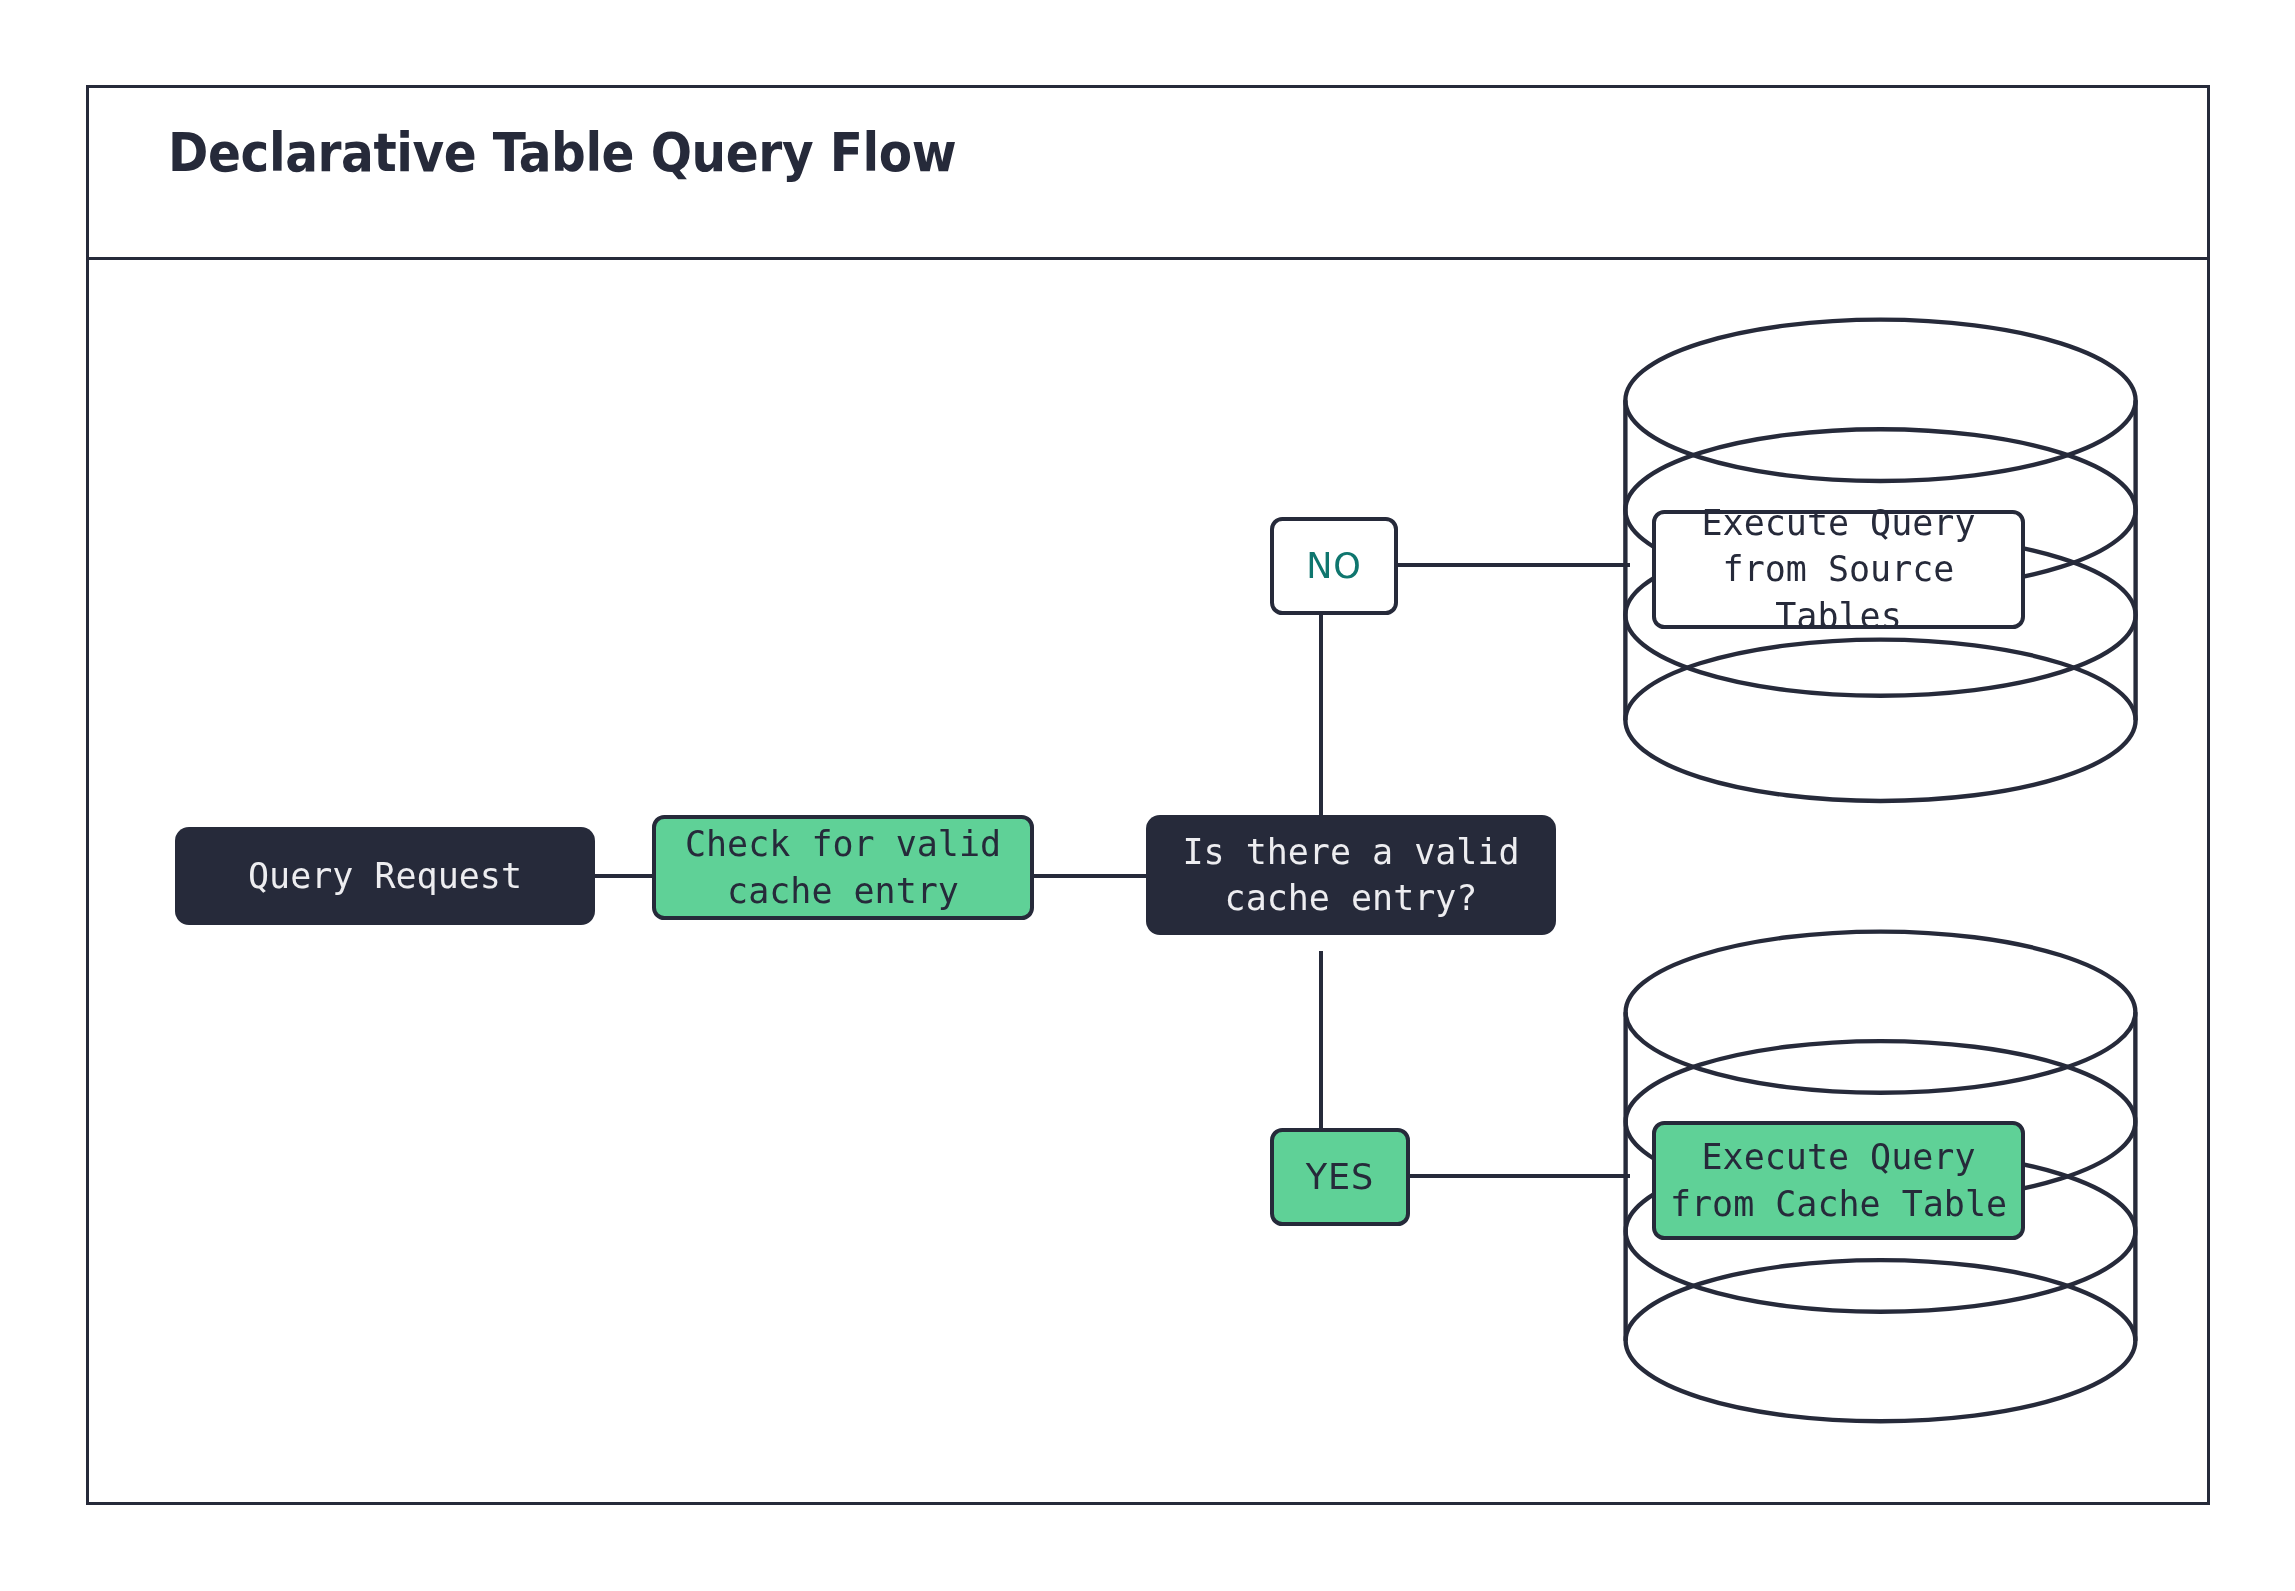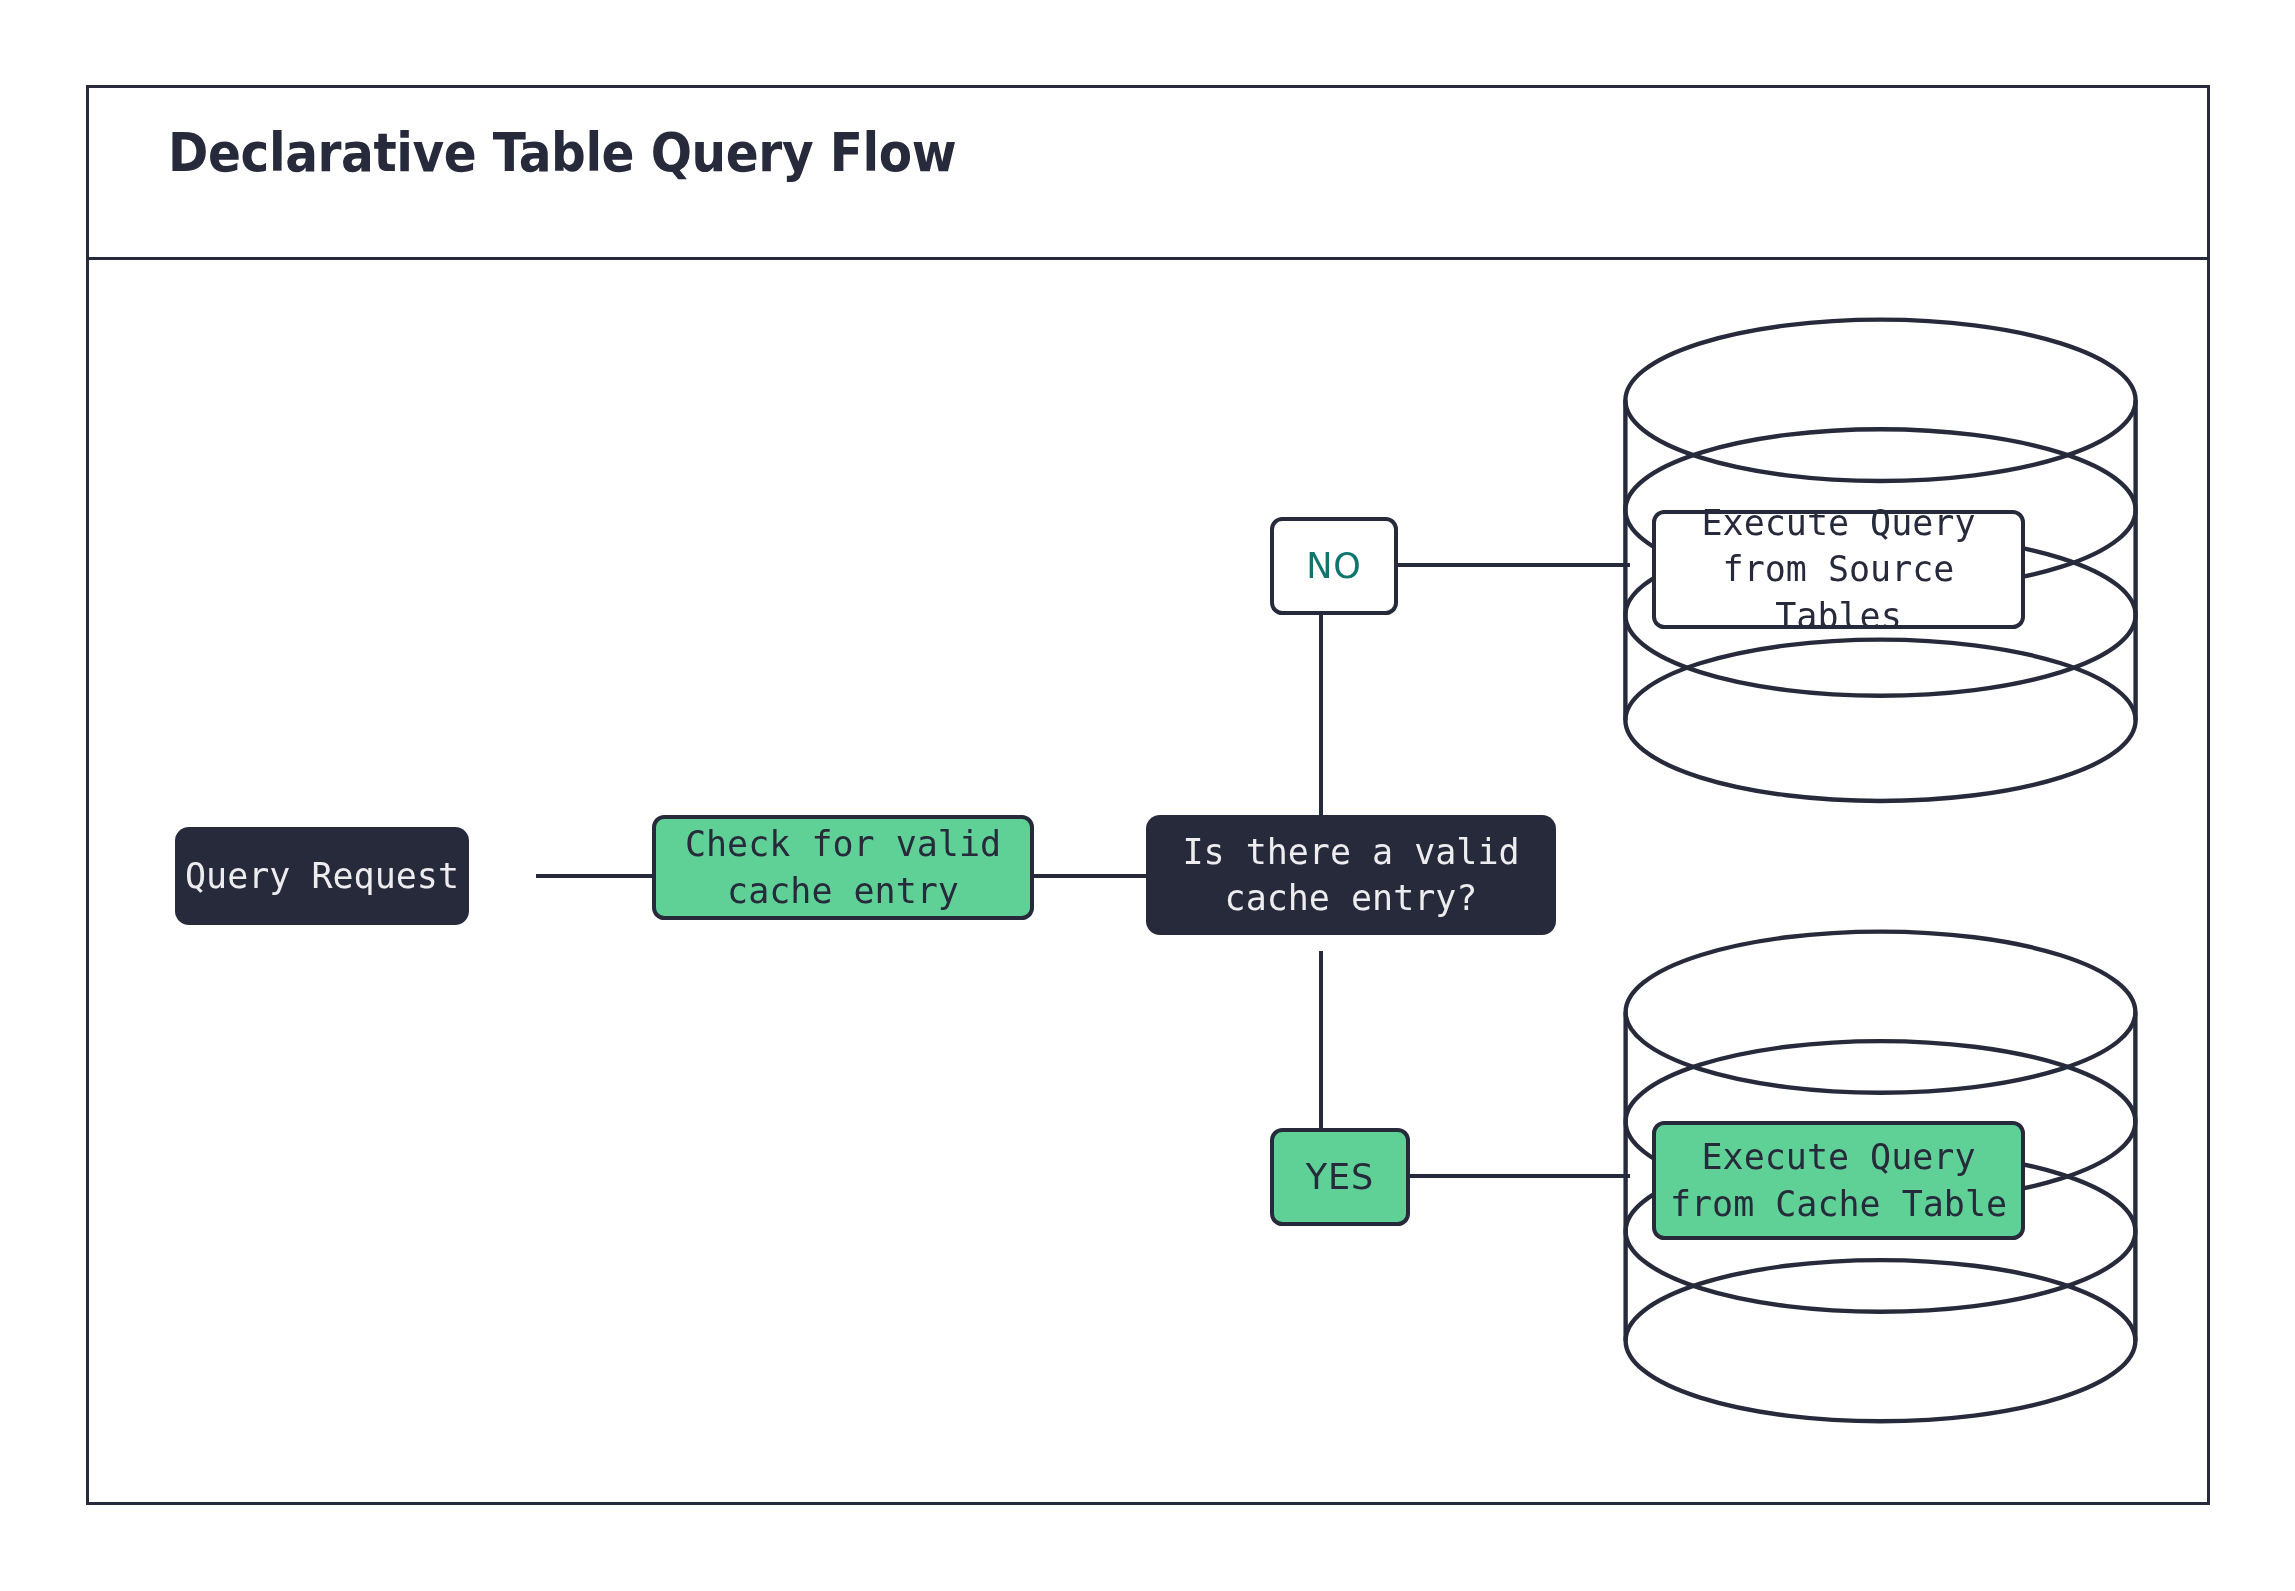--- a/index.html
+++ b/index.html
@@ -80,21 +80,21 @@
   }
   .node-white {
     background: #ffffff;
     color: #0f766e;
     border: 4.4px solid #262A3A;
     border-radius: 12.3px;
   }
 
   
   #node-query-request {
-    left: 175px; top: 827px; width: 294px; height: 98px;
+    left: 175px; top: 827px; width: 420px; height: 98px;
     font-size: 35px;
   }
   #node-check-cache {
     left: 652px; top: 815px; width: 382px; height: 105px;
     font-size: 35px;
   }
   #node-decision {
     left: 1146px; top: 815px; width: 410px; height: 120px;
     font-size: 35px;
   }

